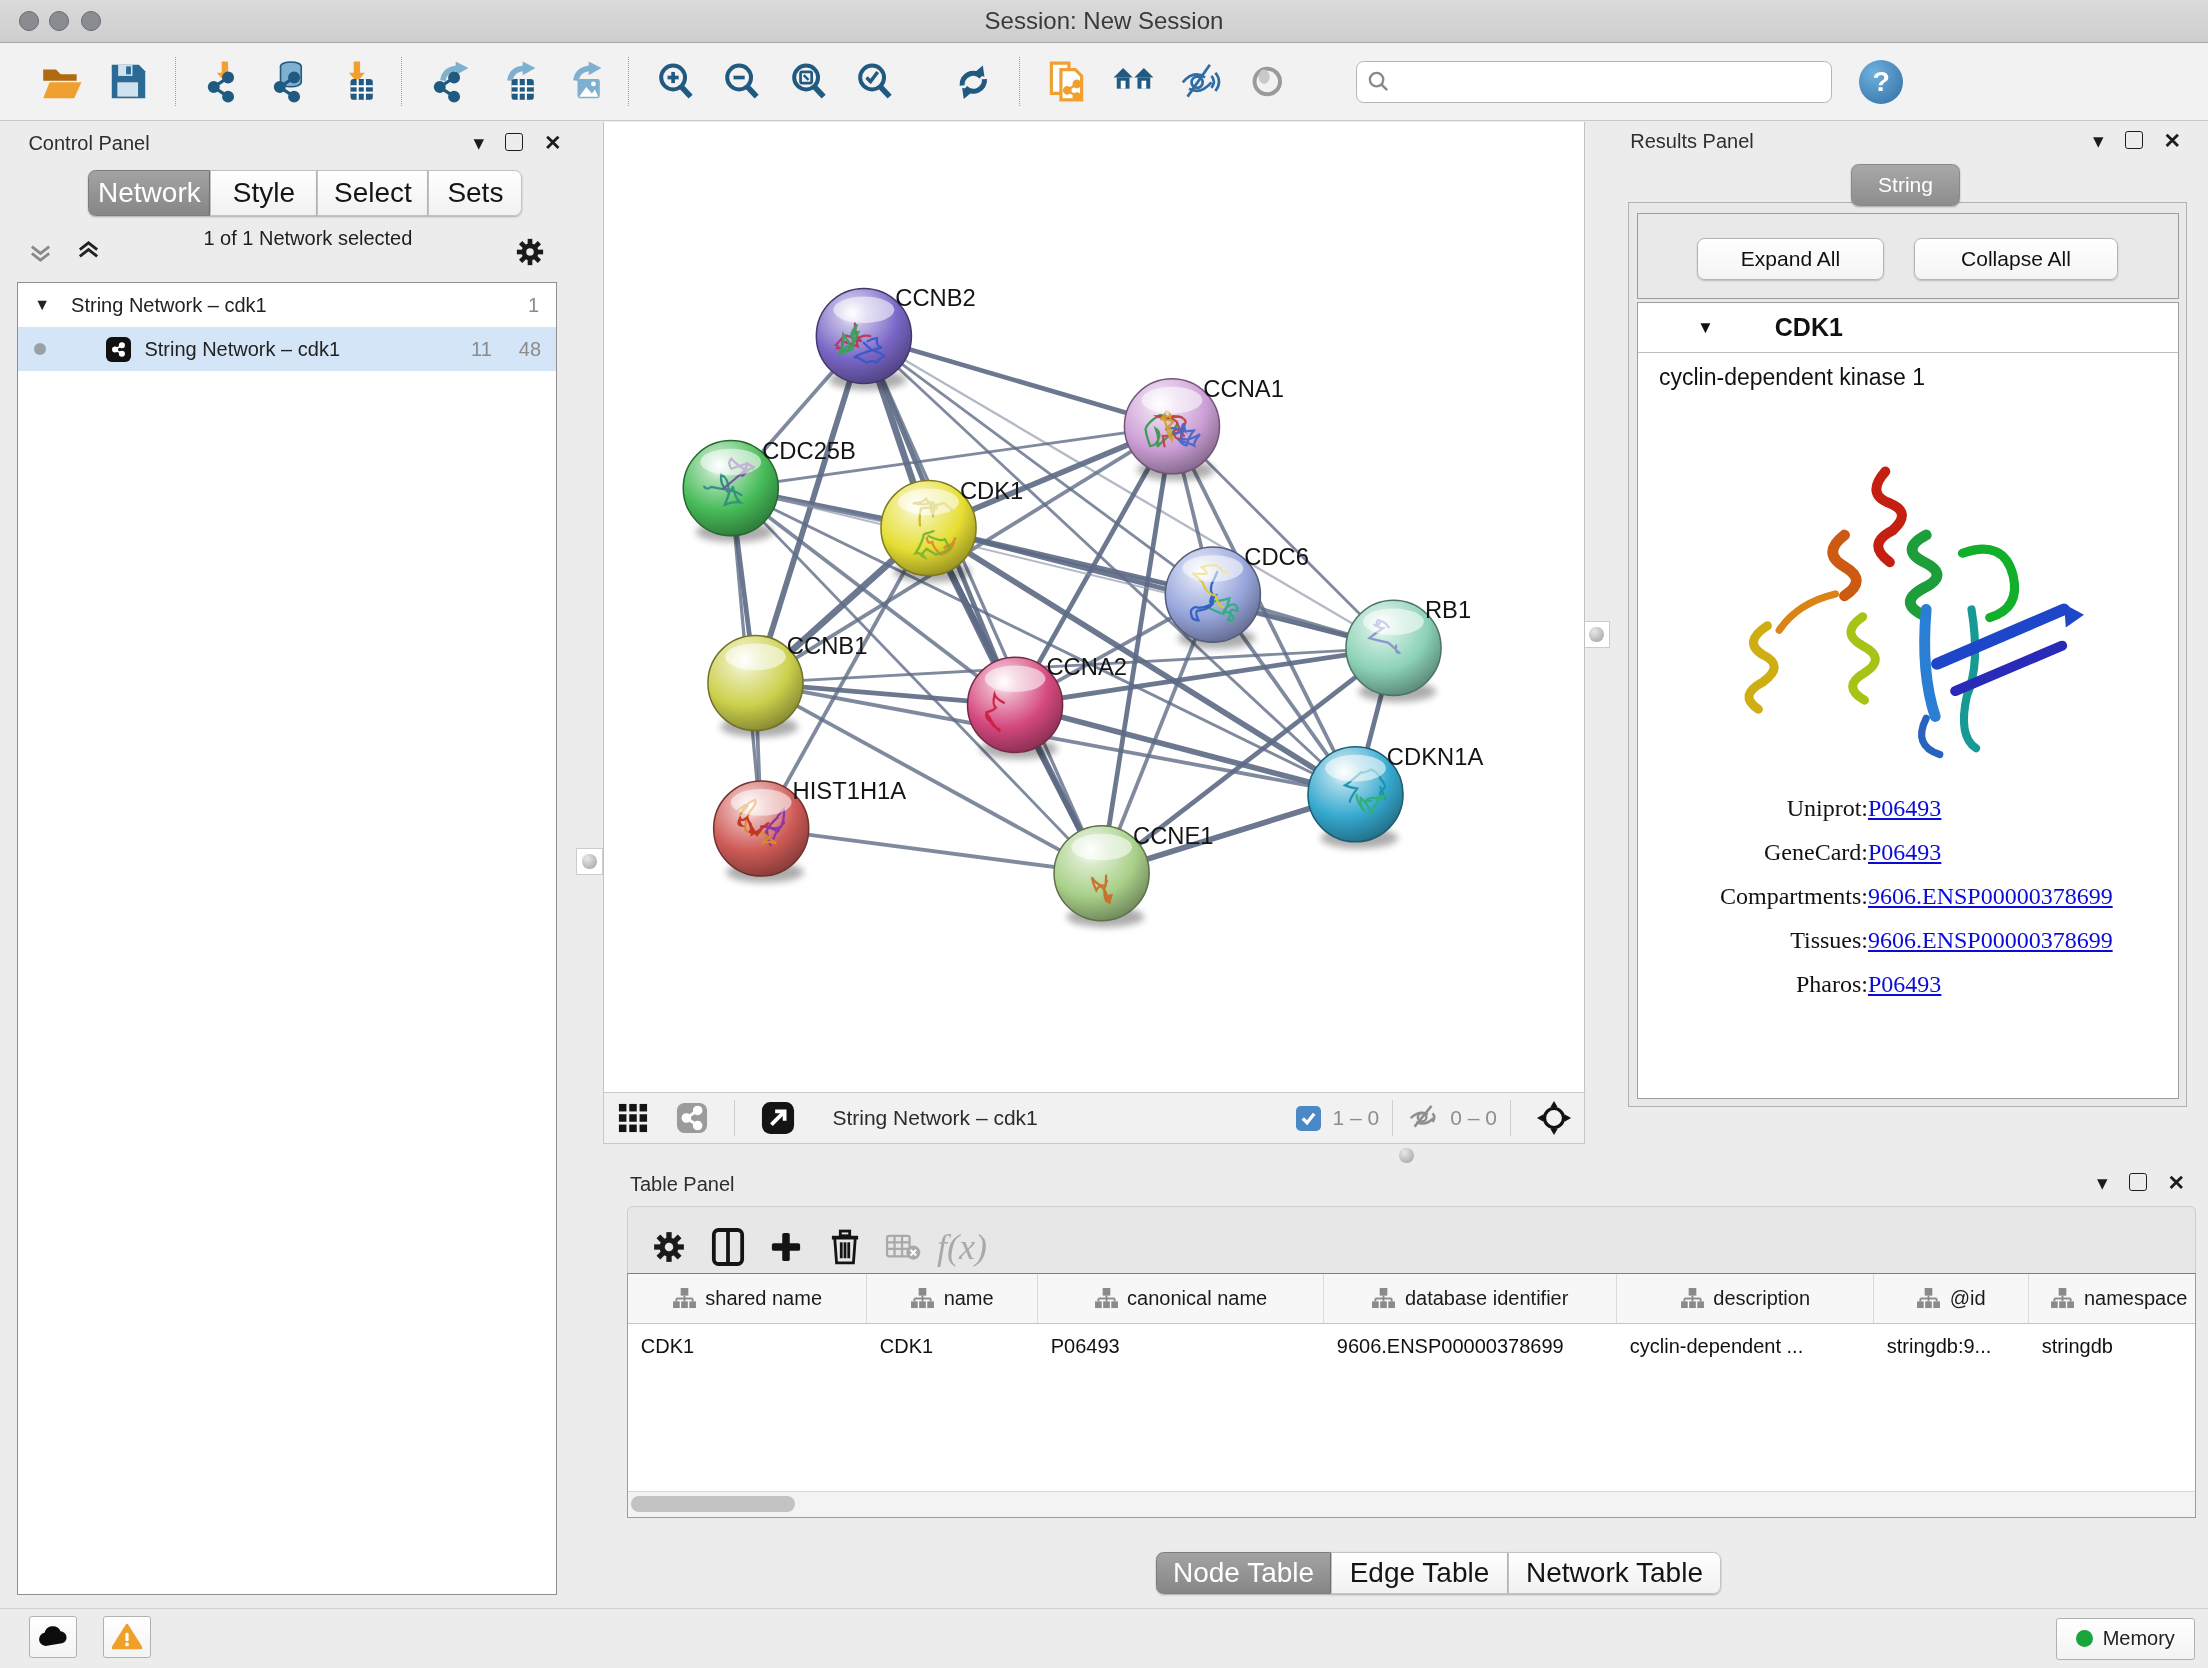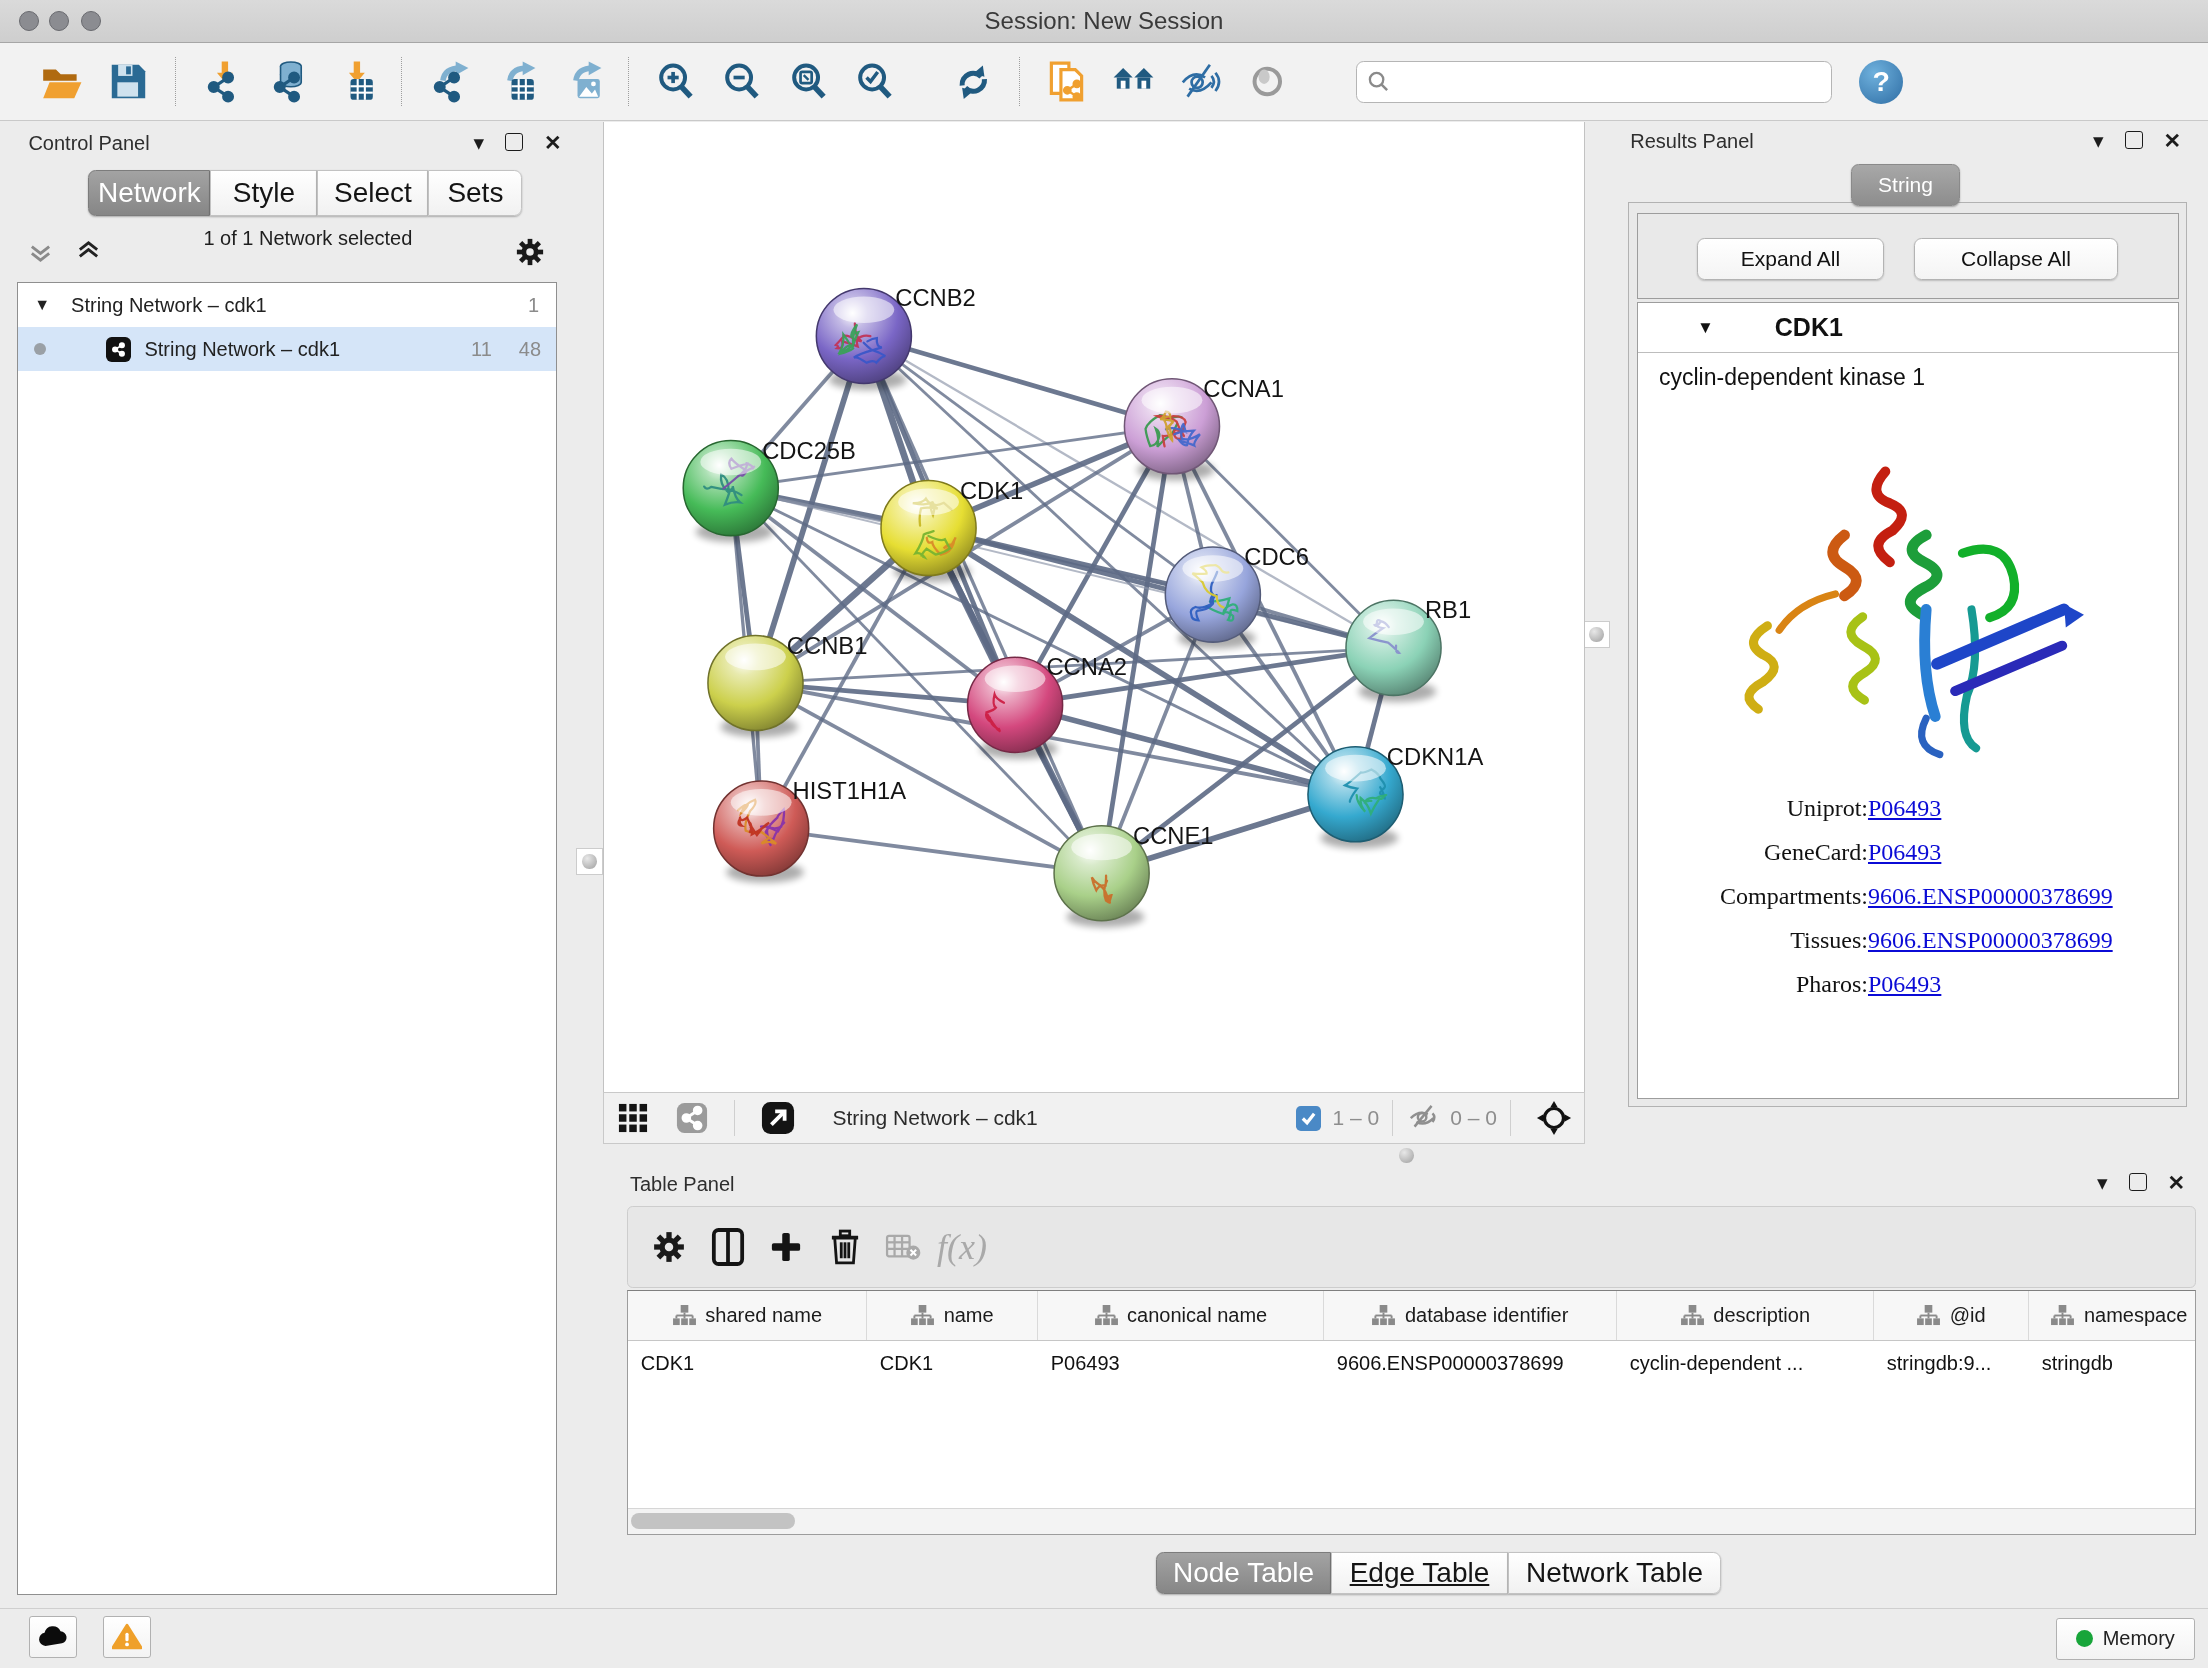--- a/index.html
+++ b/index.html
@@ -790,21 +790,21 @@
             <g stroke="#fff" stroke-width="2.2">
               <line x1="27" y1="19" x2="33" y2="25"></line>
               <line x1="33" y1="19" x2="27" y2="25"></line>
             </g>
           </svg>
         </span>
       <span class="tpicon">
         <span style="font-family:'Liberation Serif',serif;font-style:italic;font-size:36px;color:#a9a9a9">f(x)</span>
         </span>
     </div>
-    <div class="tbl" style="position:absolute;left:12.4px;top:122px;width:1569px;height:245px">
+    <div class="tbl" style="position:absolute;left:12.4px;top:105px;width:1569px;height:245px">
       <div class="thead" id="tbl-head">
           <div class="th" style="width: 239px; flex: 0 0 auto;">
             <svg width="23" height="21" viewBox="0 0 24 22">
               <g fill="#8a8a8a">
                 <rect x="8" y="0" width="8" height="8"></rect>
                 <rect x="0" y="14" width="7" height="7"></rect>
                 <rect x="8.5" y="14" width="7" height="7"></rect>
                 <rect x="17" y="14" width="7" height="7"></rect>
               </g>
               <g stroke="#8a8a8a" stroke-width="2" fill="none">
@@ -936,21 +936,21 @@
             <div class="td" style="width: 155px; flex: 0 0 auto;">stringdb:9...</div>
             <div class="td" style="width: 181px; flex: 0 0 auto;">stringdb</div>
           </div>
         </div>
       <div class="hscroll" style="position:absolute;left:0;bottom:0;width:100%;height:25px">
         <span class="hthumb"></span>
       </div>
     </div>
     <div style="position:absolute;left:507px;top:384px;display:flex;height:42px" id="tp-tabs">
         <div class="seg sel" style="width: 173px; margin-left: 34px;">Node Table</div>
-        <div class="seg" style="width: 175px; text-decoration: underline;">Edge Table</div>
+        <div class="seg" style="width: 175px;">Edge Table</div>
         <div class="seg" style="width: 211px;">Network Table</div>
       </div>
   </div>
 
   <div class="abs statusbar">
     <div class="sbtn" style="left:28.5px;top:6.7px;width:48px;height:42px">
       <svg width="32" height="23" viewBox="0 0 34 24">
           <path d="M9 22 a7 7 0 0 1 -1 -13.9 A9 9 0 0 1 25 6.5 a6.5 6.5 0 0 1 1.5 12.8 z" fill="#0c0c0c"></path>
         </svg>
     </div>

